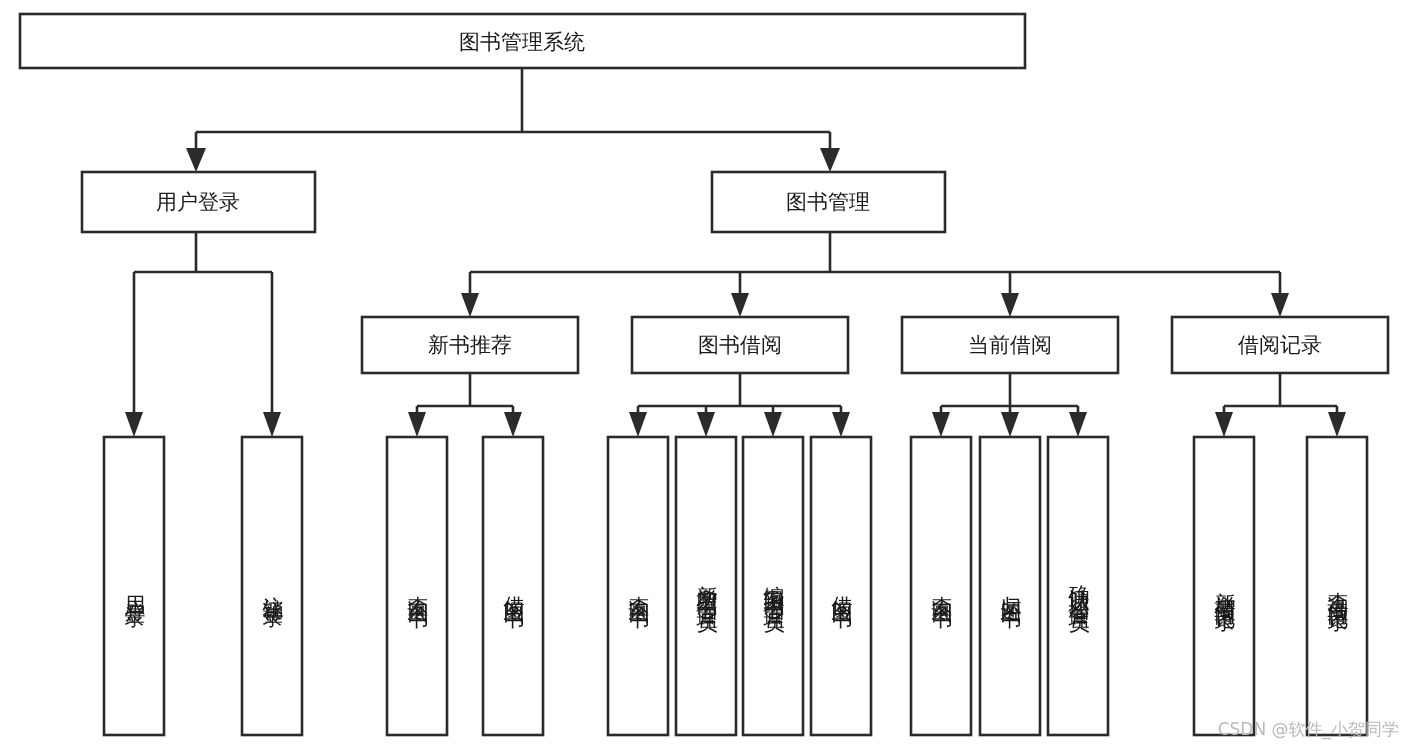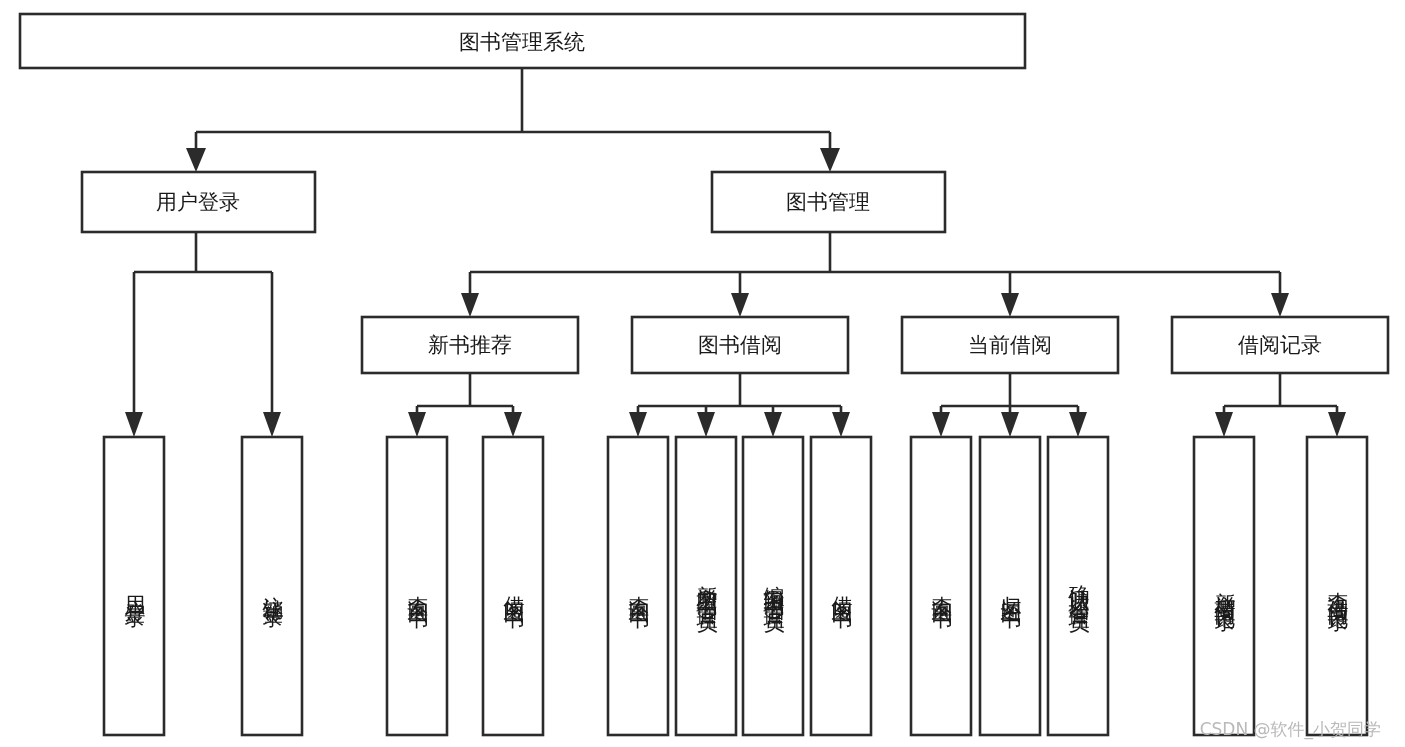--- a/index.html
+++ b/index.html
@@ -52,21 +52,21 @@
     fill: #1a1a1a;
     font-family: "DejaVu Sans", "Liberation Sans", sans-serif;
     font-size: 21px;
     text-anchor: middle;
     dominant-baseline: middle;
     writing-mode: vertical-rl;
     letter-spacing: 4px;
   }
   .watermark {
     position: absolute;
-    right: 24px;
+    right: 6px;
     bottom: 6px;
     color: #b9b9b9;
     font-size: 17px;
     font-family: "DejaVu Sans", "Liberation Sans", sans-serif;
     white-space: nowrap;
     pointer-events: none;
   }
 </style>
 </head>
 <body>

